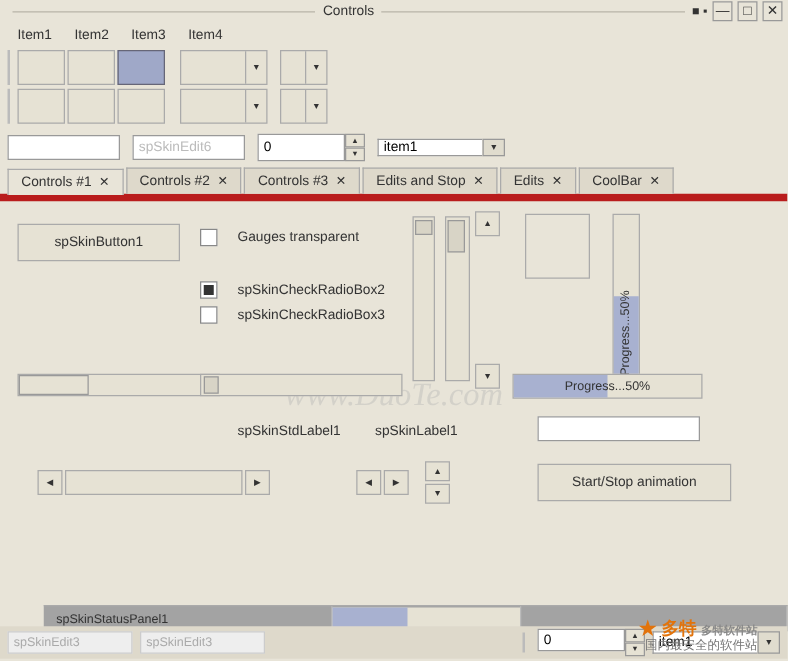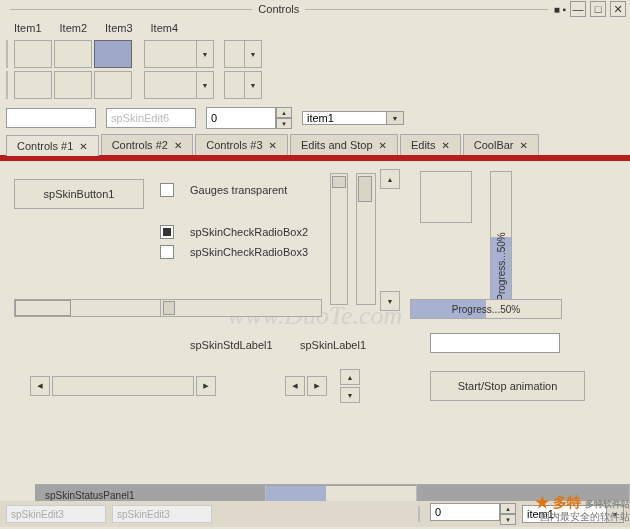--- a/index.html
+++ b/index.html
@@ -63,21 +63,21 @@
   .progress .ptxt { position:relative; width:100%; text-align:center; font-size:10px;}
   .progress-v { border:1px solid #aaa; background:#e6e2d4; width:20px; position:relative; height:130px;}
   .progress-v .fill { position:absolute; left:0; bottom:0; width:100%; background:#a8b1d0;}
   .progress-v .ptxt { position:absolute; bottom:30px; left:50%; transform:translateX(-50%) rotate(-90deg); transform-origin:center; font-size:10px; white-space:nowrap;}
   .box-empty { border:1px solid #aaa; width:50px; height:50px; }
   .status { display:flex; align-items:center; border-top:1px solid #aaa; height:20px; font-size:10px; position:absolute; bottom:24px; left:0; right:0; background:#a3a3a3;margin-left:35px;}
   .status .panel { padding:0 10px; border-right:1px solid #bbb; height:100%; display:flex; align-items:center;}
   .bottom-row { position:absolute; bottom:2px; left:0; right:0; display:flex; gap:6px; padding:2px 6px; align-items:center; background:#ded9cb;}
   .disabled-edit { background:#eee; color:#aaa; border:1px solid #ccc; height:16px; padding:0 4px; width:90px; font-size:10px; display:flex; align-items:center;}
   .watermark { position:absolute; left:50%; top:50%; transform:translate(-50%,-50%); font-size:26px; color:rgba(180,180,180,0.4); font-style:italic; pointer-events:none; font-family:Georgia,serif;}
-  .duote { position:absolute; bottom:6px; right:0; font-size:10px; text-align:right; color:#3a5fa5; line-height:1.2;}
+  .duote { position:absolute; bottom:6px; right:24px; font-size:10px; text-align:right; color:#3a5fa5; line-height:1.2;}
 </style>
 </head>
 <body>
 
 <div class="titlebar">
   <div class="line"></div>
   <span>Controls</span>
   <div class="line"></div>
   <div class="titlebar-right">
     <span style="font-size:10px;">■ ▪</span>

